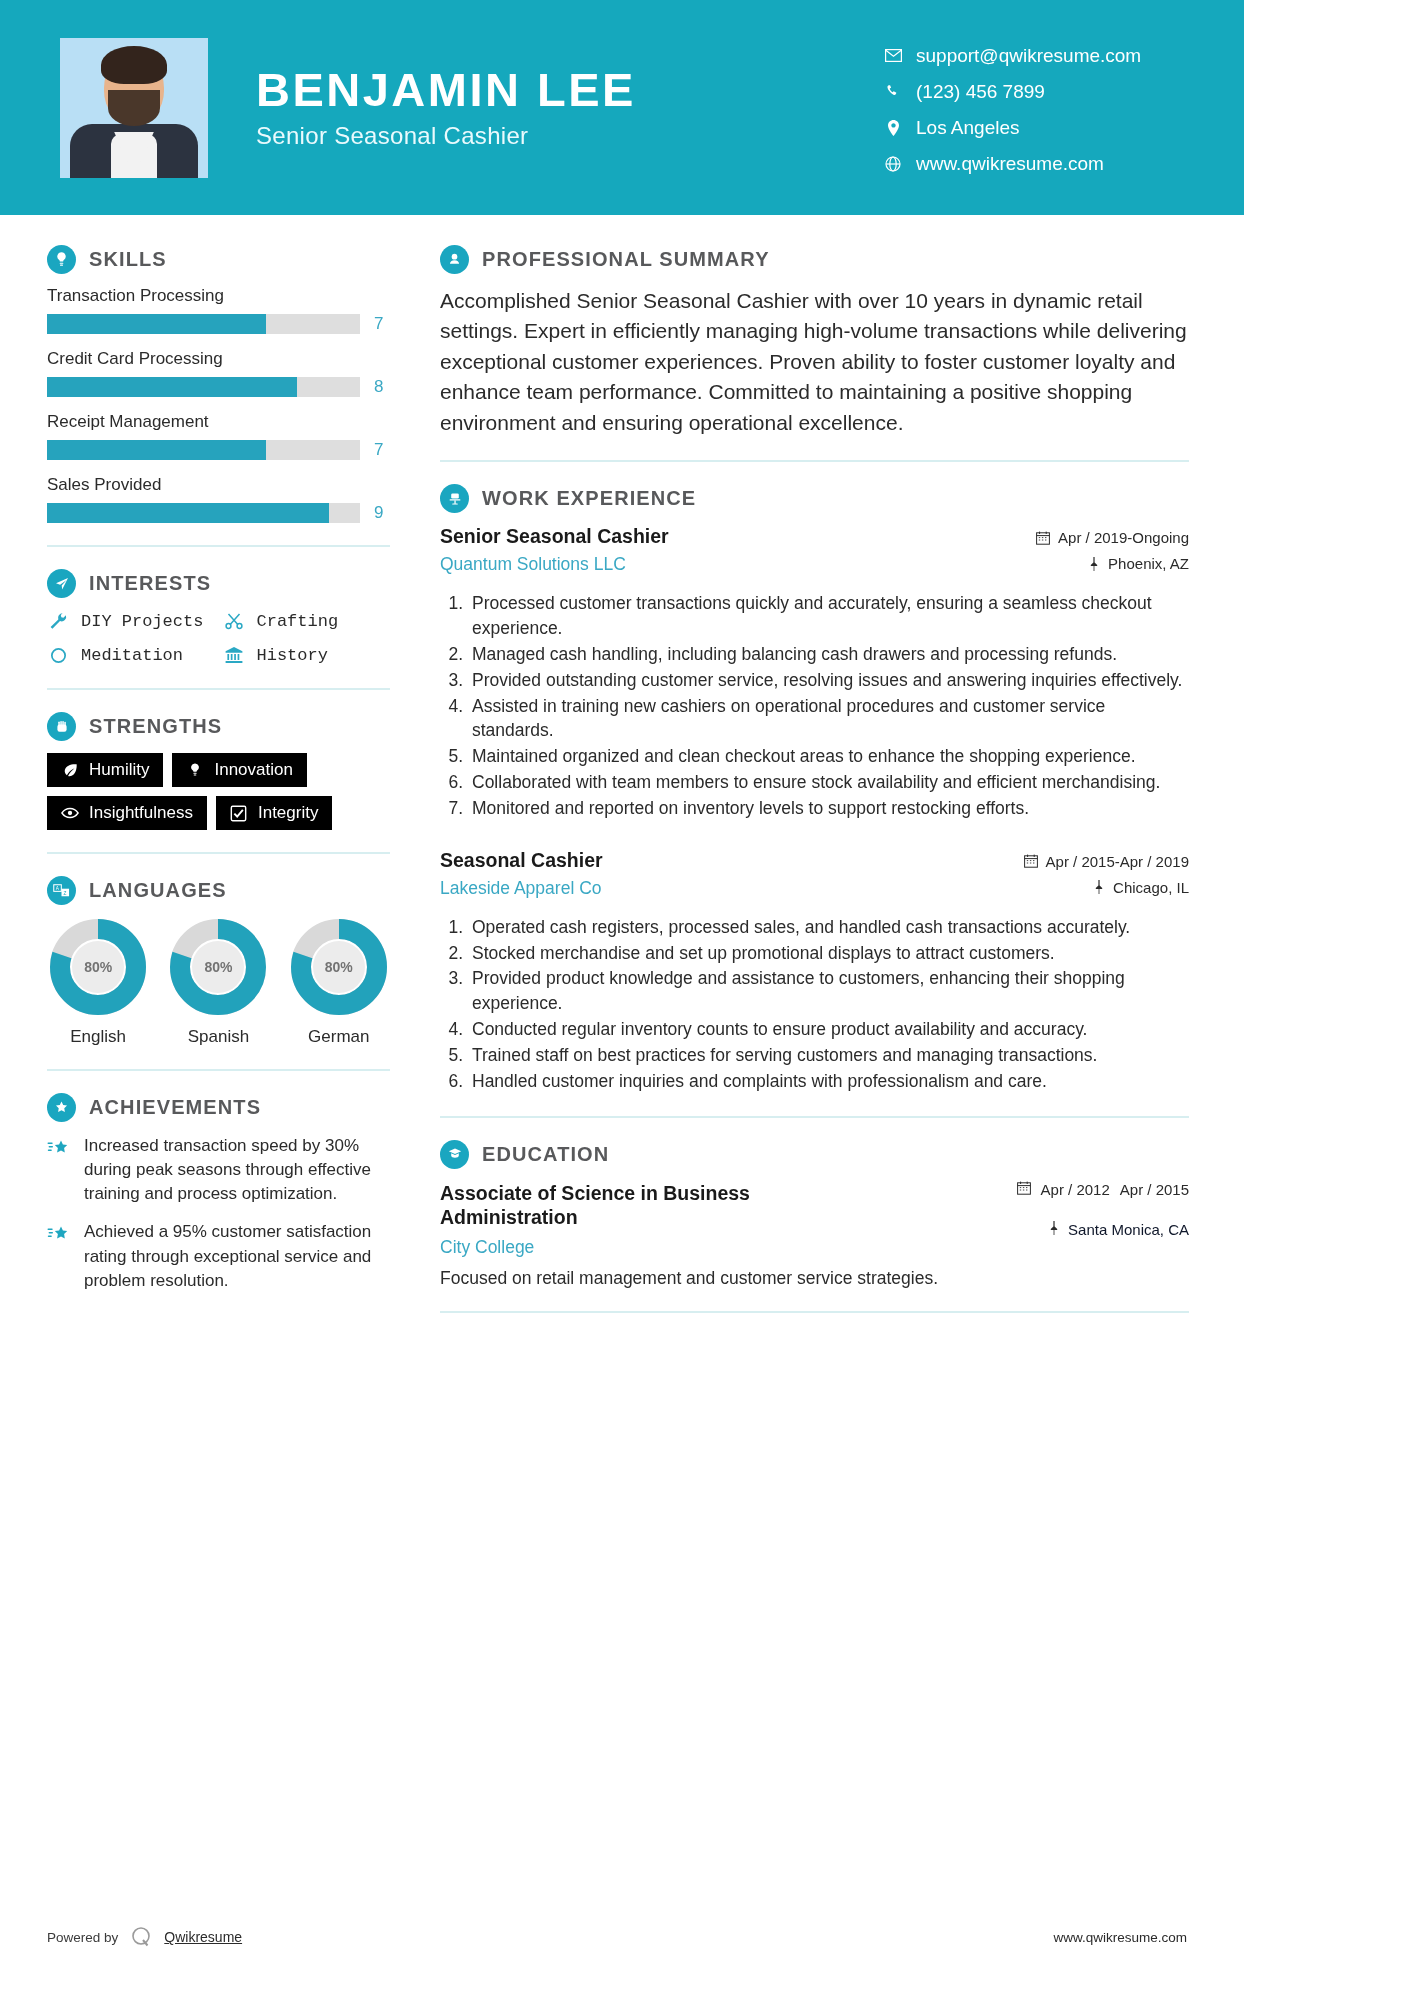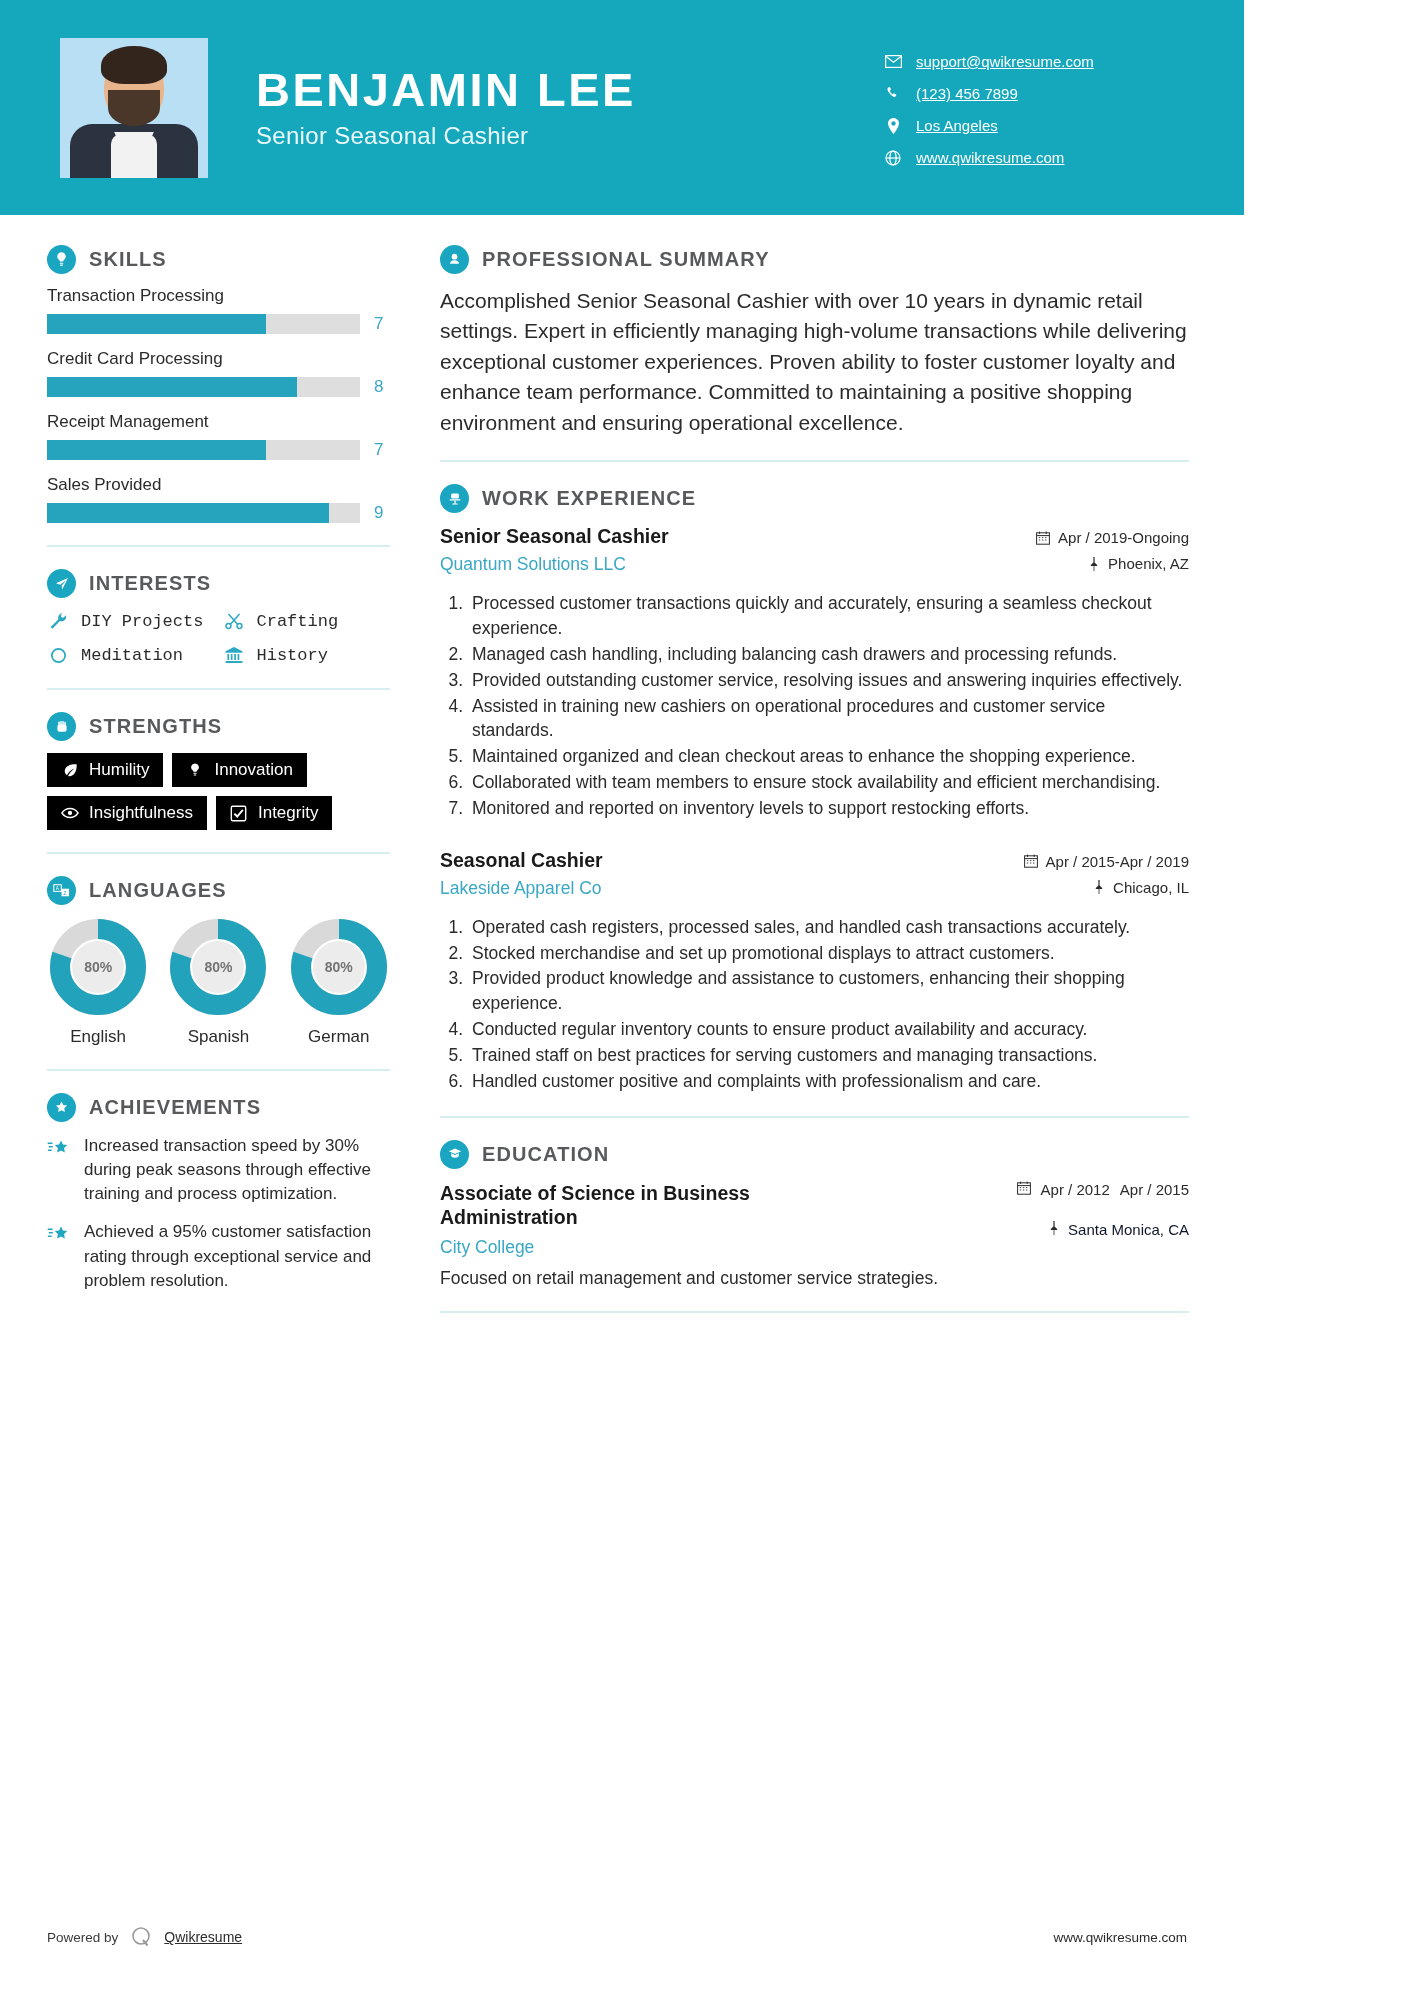--- a/index.html
+++ b/index.html
@@ -103,22 +103,21 @@
     flex-direction: column;
     gap: 14px;
     padding-top: 4px;
     min-width: 300px;
   }
   .contact-row {
     display: flex;
     align-items: center;
     gap: 14px;
     color: #ffffff;
-    font-size: 15px;
-    text-decoration: underline;
+    font-size: 19px;
   }
   .contact-row .ci {
     width: 18px; height: 18px;
     display: inline-flex; align-items: center; justify-content: center;
     flex: 0 0 18px;
   }
   .contact-row .ci svg { display: block; }
 
   
   .body {
@@ -778,21 +777,21 @@
                     <span>Chicago, IL</span>
                   </div>
                 </div>
               </div>
               <ol class="duties">
                 <li>Operated cash registers, processed sales, and handled cash transactions accurately.</li>
                 <li>Stocked merchandise and set up promotional displays to attract customers.</li>
                 <li>Provided product knowledge and assistance to customers, enhancing their shopping experience.</li>
                 <li>Conducted regular inventory counts to ensure product availability and accuracy.</li>
                 <li>Trained staff on best practices for serving customers and managing transactions.</li>
-                <li>Handled customer positive and complaints with professionalism and care.</li>
+                <li>Handled customer inquiries and complaints with professionalism and care.</li>
               </ol>
             </div>
           </div>
       </div>
 
       <div class="rule"></div>
 
       <div>
         <div class="sec-head">
           <span class="sec-ico">

